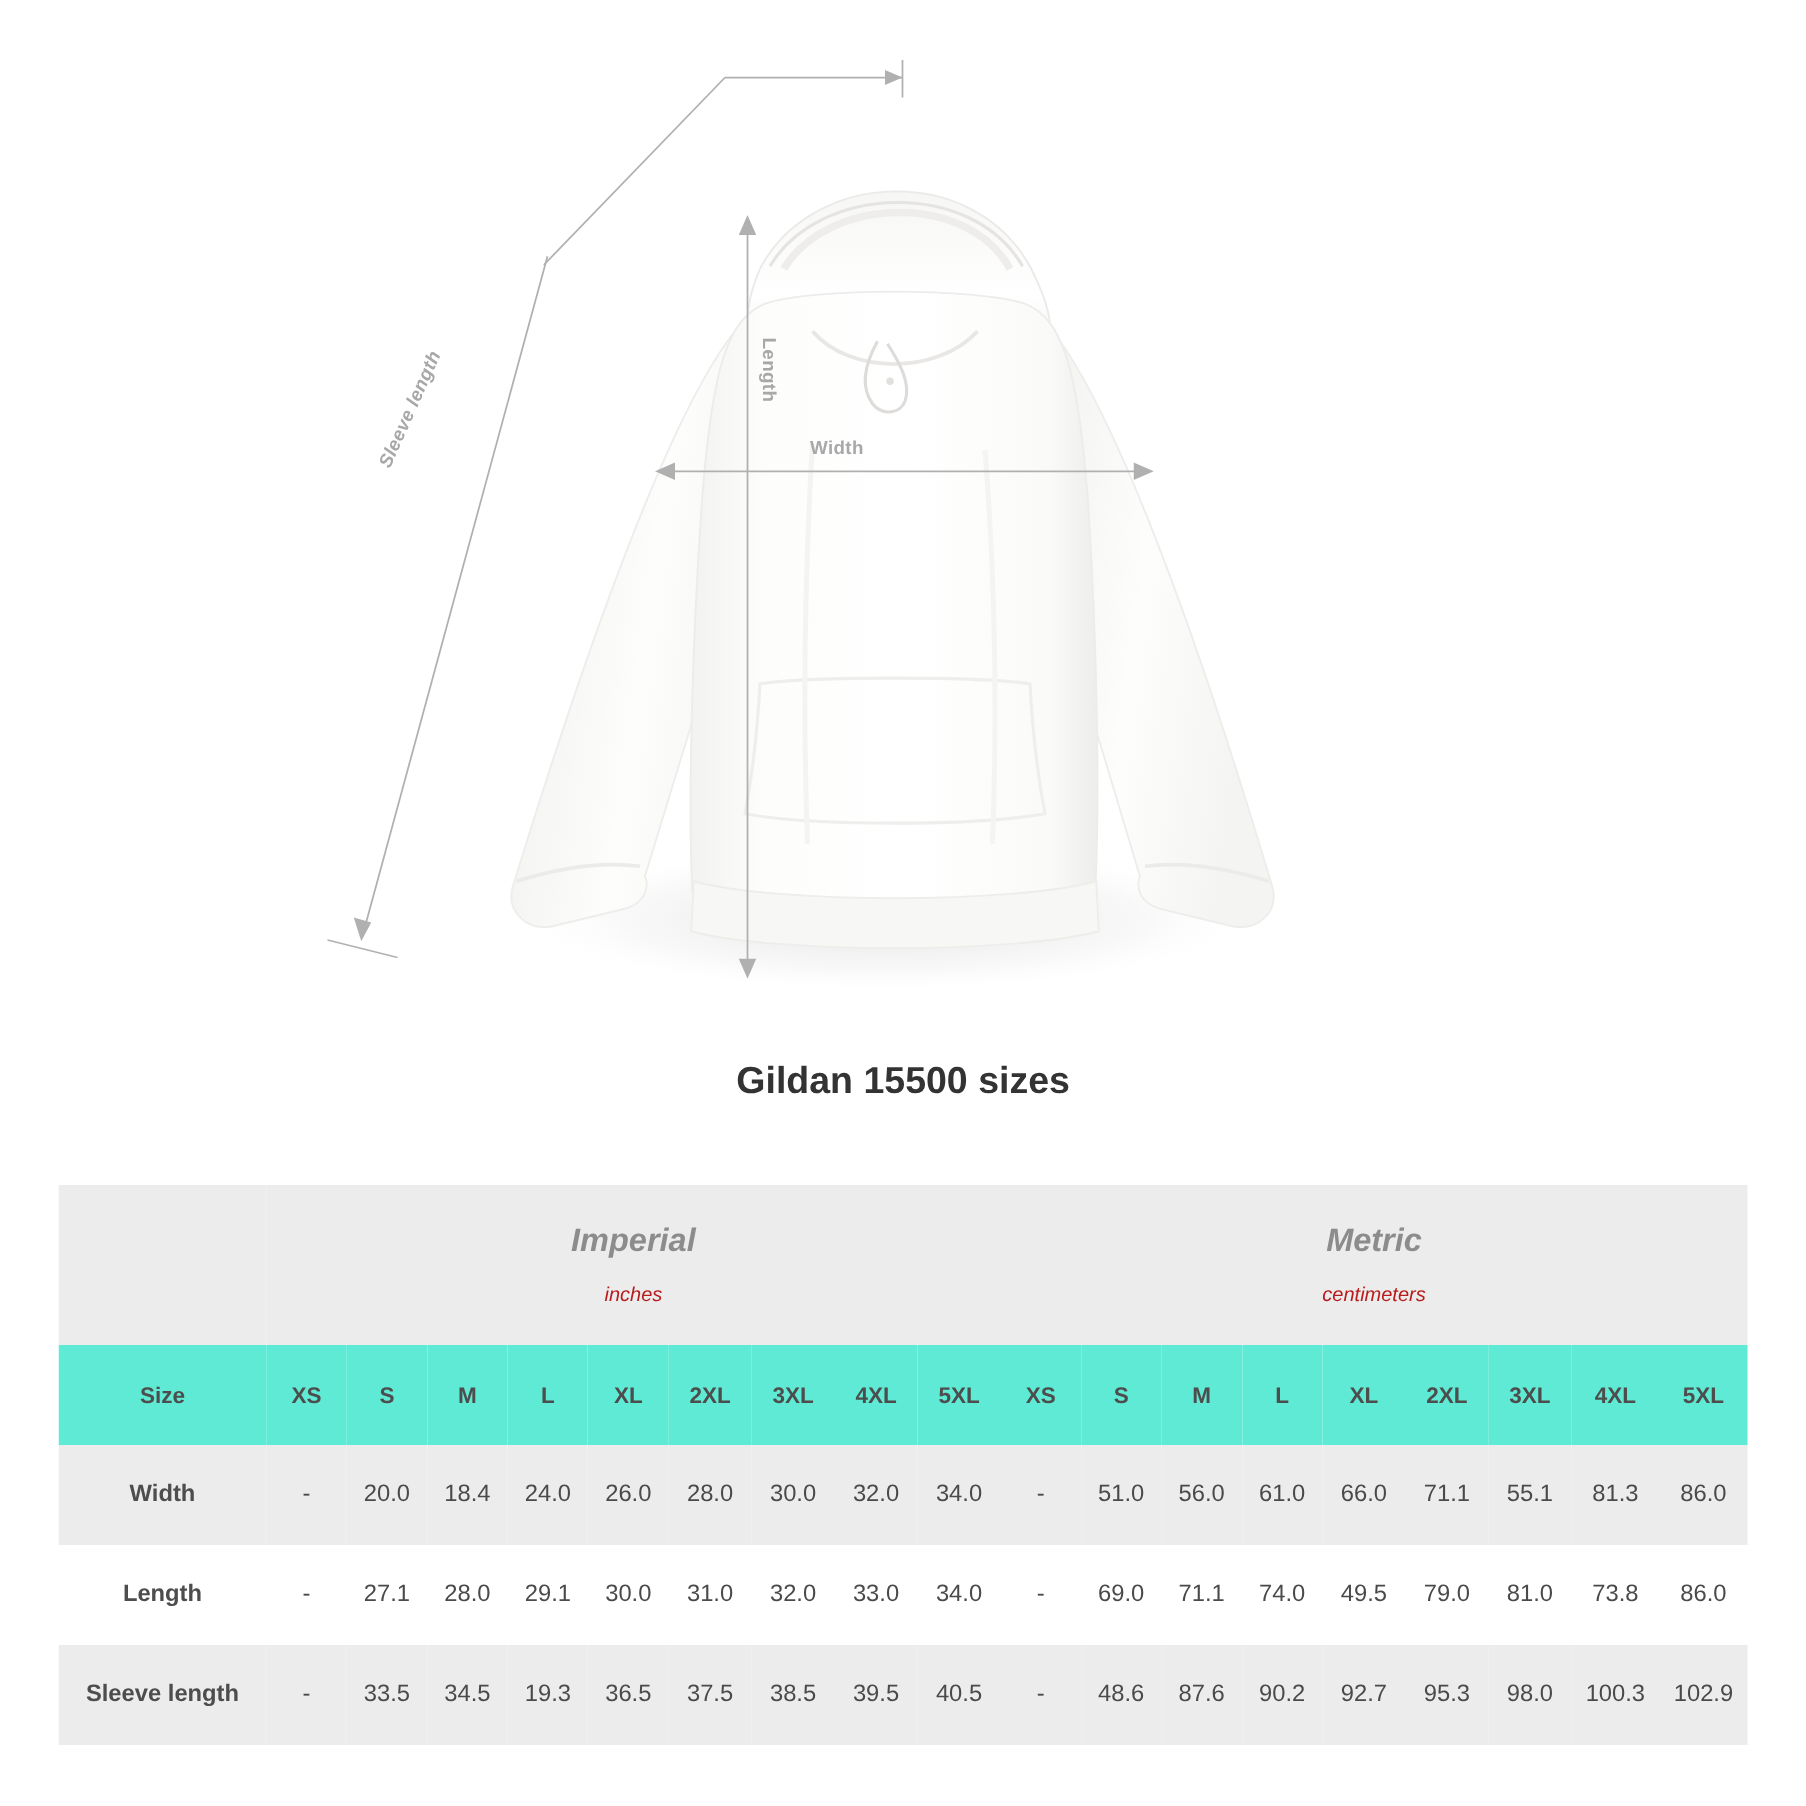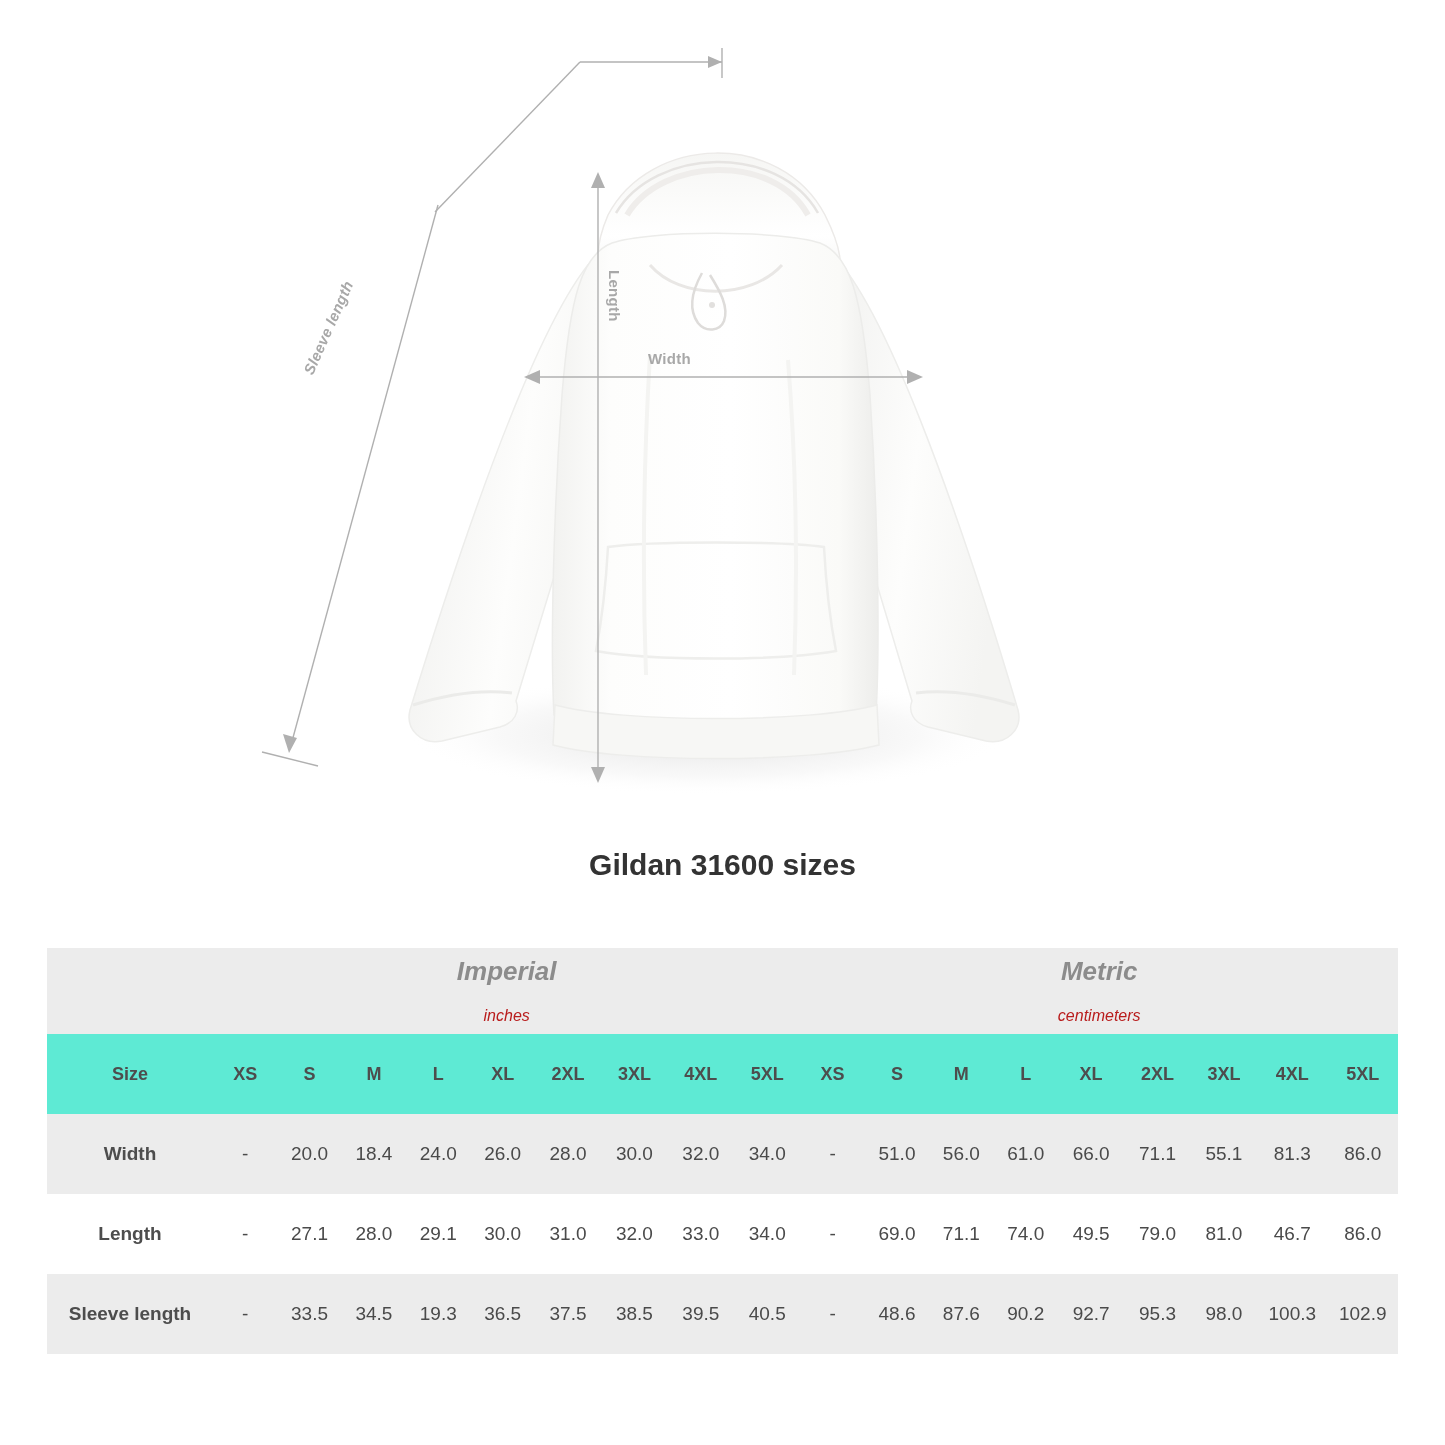--- a/index.html
+++ b/index.html
@@ -100,21 +100,21 @@
     border-collapse: collapse;
     table-layout: fixed;
   }
   table.size-table td, table.size-table th {
     border: none;
     text-align: center;
     vertical-align: middle;
   }
   .unit-header td {
     background: #ececec;
-    height: 86px;
+    height: 128px;
     padding: 0;
   }
   .unit-name {
     font-size: 26px;
     font-weight: bold;
     font-style: italic;
     color: #8c8c8c;
     line-height: 1.1;
   }
   .unit-sub {
@@ -229,21 +229,21 @@
         <path d="M262 752 L 318 766"></path>
       </g>
     </svg>
 
     <div class="lbl lbl-length">Length</div>
     <div class="lbl lbl-width">Width</div>
     <div class="lbl lbl-sleeve">Sleeve length</div>
   </div>
 
   <div class="title-block">
-    <h1 class="chart-title">Gildan 31600 sizes</h1>
+    <h1 class="chart-title">Gildan 15500 sizes</h1>
   </div>
 
   <div class="table-wrap">
     <table class="size-table">
       <colgroup>
         <col style="width:165px">
         <col style="width:64px">
           <col style="width:64px">
           <col style="width:64px">
         <col style="width:64px">
@@ -331,21 +331,21 @@
           <td>32.0</td>
           <td>33.0</td>
           <td>34.0</td>
           <td>-</td>
           <td>69.0</td>
           <td>71.1</td>
           <td>74.0</td>
           <td>49.5</td>
           <td>79.0</td>
           <td>81.0</td>
-          <td>46.7</td>
+          <td>73.8</td>
           <td>86.0</td>
         </tr>
 
         <tr class="data-row shade">
           <td class="rowlabel">Sleeve length</td>
           <td>-</td>
           <td>33.5</td>
           <td>34.5</td>
           <td>19.3</td>
           <td>36.5</td>

